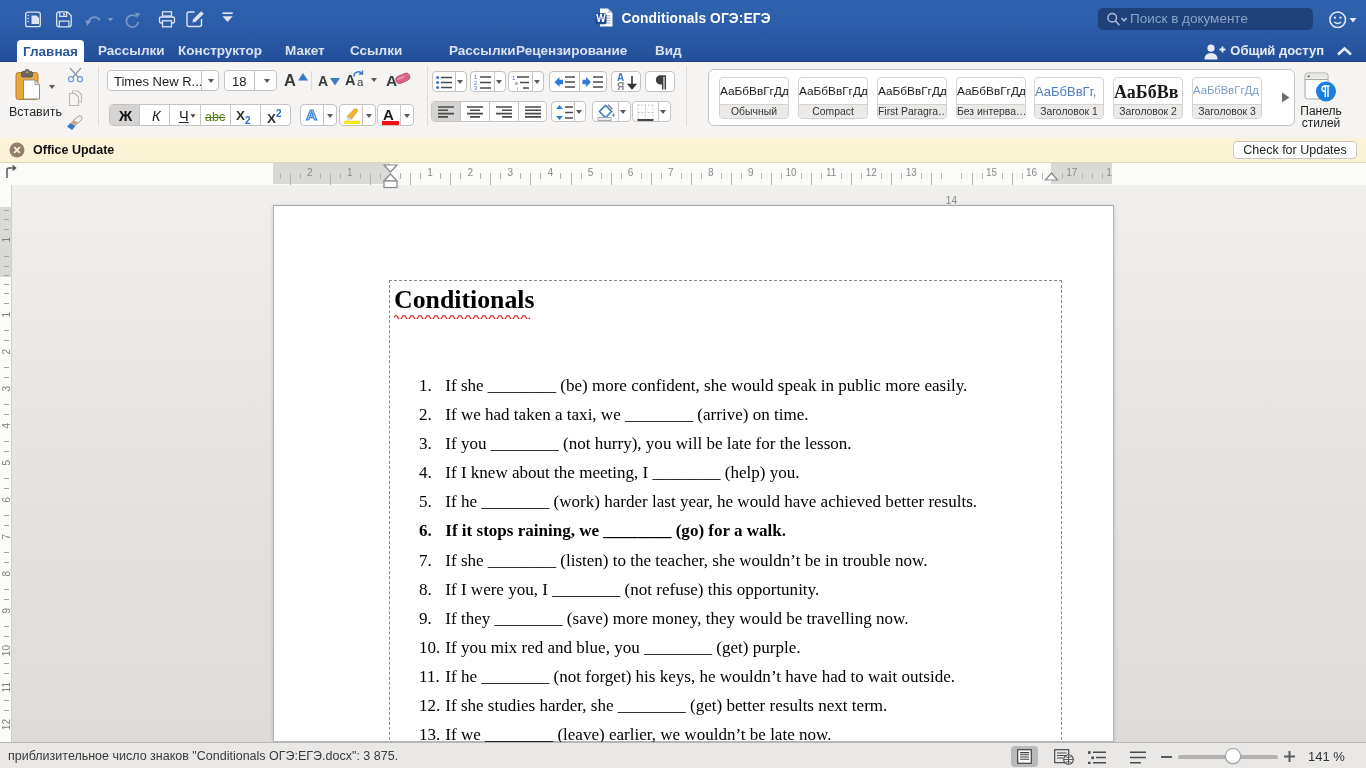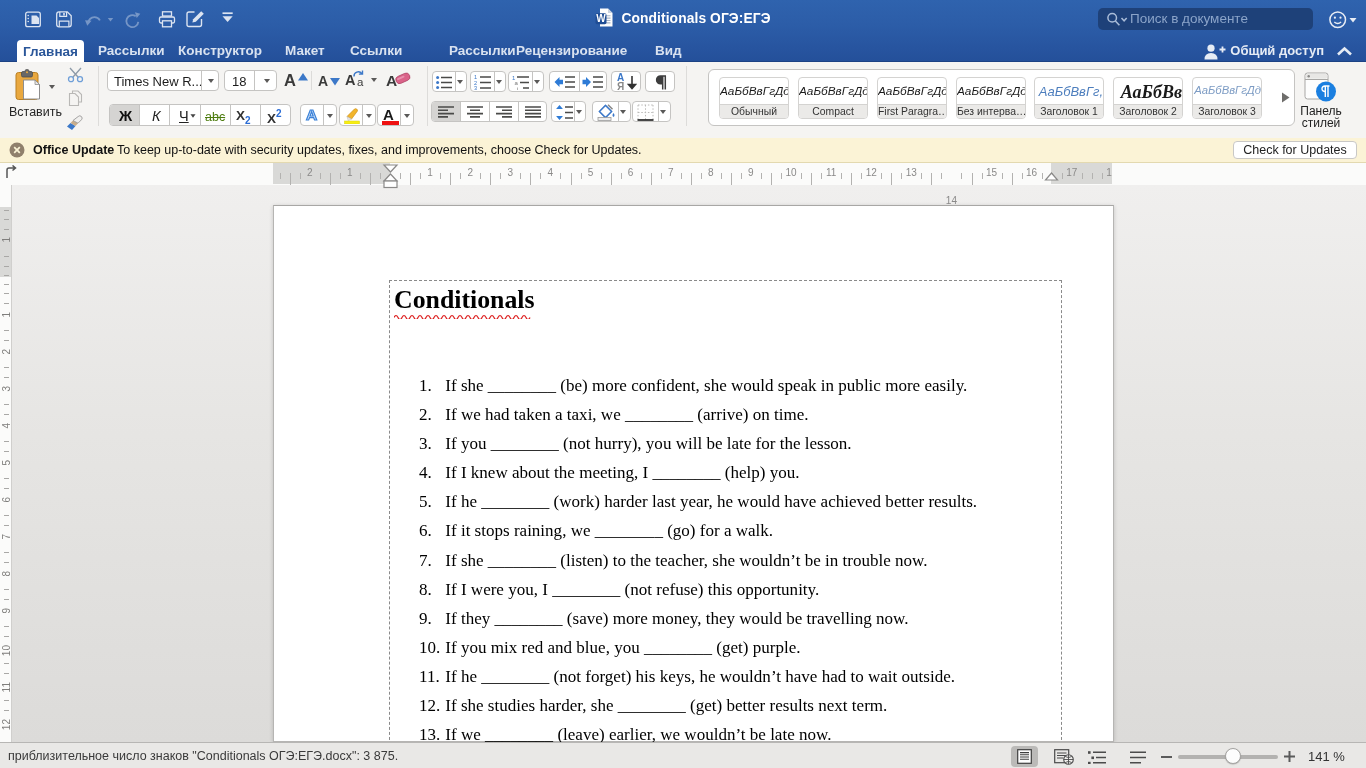--- a/index.html
+++ b/index.html
@@ -31,22 +31,22 @@
   .rbox { position:absolute; background:#fff; border:1px solid #c5c4c2; border-radius:4px; }
   .seg  { position:absolute; border-right:1px solid #c5c4c2; top:0; bottom:0; }
   .pressed { background:#d5d4d2; }
   .darr { position:absolute; width:0; height:0; border-left:3.5px solid transparent;
     border-right:3.5px solid transparent; border-top:4.5px solid #5a5958; }
   .rlbl { position:absolute; font-size:12.5px; color:#262626; }
   .fbig { position:absolute; top:1px; font-size:15px; font-weight:bold; color:#222; }
   .icl { stroke:#4a4a48; stroke-width:1.6; }
   .scell { position:absolute; top:15px; width:70px; height:42px; background:#fff;
     border:1px solid #d4d3d1; border-radius:4px; overflow:hidden; }
-  .samp { position:absolute; left:0; top:6px; width:100%; text-align:right;
-    color:#1a1a1a; white-space:nowrap;font-style:italic; }
+  .samp { position:absolute; left:0; top:6px; width:100%; text-align:left;
+    color:#1a1a1a; white-space:nowrap; }
   .slbl { position:absolute; left:0; bottom:0; width:100%; height:14px;
     background:#ebeae8; border-top:1px solid #d4d3d1; font-size:10.4px; color:#333;
     text-align:center; line-height:13px; white-space:nowrap; }
 
   
   #ybar { left:0; top:138px; width:1366px; height:25px; background:#fbf3d6;
     border-bottom:1px solid #e3d9b0; font-size:12.5px; color:#111; line-height:24px; }
   #ybtn { position:absolute; right:9px; top:3px; width:124px; height:18px; background:#fff;
     border:1px solid #c9c8c6; border-radius:4px; font-size:12.5px; color:#222;
     text-align:center; line-height:17px; }
@@ -433,21 +433,20 @@
   </svg>
   <div style="position:absolute;left:1296px;top:44px;width:50px;text-align:center;font-size:12px;color:#222;line-height:11.5px;">Панель<br>стилей</div>
 </div>
 
 <div class="abs" id="ybar">
   <svg class="abs" style="left:9px;top:4px;" width="16" height="16" viewBox="0 0 16 16">
       <circle cx="8" cy="8" r="7.5" fill="#90806c"></circle>
       <path d="M5.2 5.2 L10.8 10.8 M10.8 5.2 L5.2 10.8" stroke="#fbf3d6" stroke-width="1.7"></path>
     </svg>
   <b style="position:absolute;left:33px;">Office Update</b>
-  <span style="position:absolute;left:117px;">To keep up-to-date with security updates, fixes, and improvements, choose Check for Updates.</span>
   <div id="ybtn">Check for Updates</div>
 </div>
 
 <div class="abs" id="ruler">
   <div class="rgray" style="left:273px;width:117px;"></div>
   <div class="rgray" style="left:1051px;width:63px;"></div>
   <div class="tick" style="left:279.7px;"></div>
   <div class="tick" style="left:289.8px;"></div>
   <div class="tick" style="left:299.8px;"></div>
   <div class="rnum" style="left:309.8px;">2</div>
@@ -568,21 +567,21 @@
     <div class="serif abs" style="left:120px;top:79px;font-size:25.8px;font-weight:bold;color:#000;">Conditionals</div>
     <svg class="abs" style="left:120px;top:107px;" width="140" height="6" viewBox="0 0 140 6">
       <path d="M0 4.5 q2-4 4 0 t4 0 t4 0 t4 0 t4 0 t4 0 t4 0 t4 0 t4 0 t4 0 t4 0 t4 0 t4 0 t4 0 t4 0 t4 0 t4 0 t4 0 t4 0 t4 0 t4 0 t4 0 t4 0 t4 0 t4 0 t4 0 t4 0 t4 0 t4 0 t4 0 t4 0 t4 0 t4 0 t4 0" fill="none" stroke="#d22" stroke-width="1.2"></path>
     </svg>
     <div id="list" class="serif">
         <div class="li" style="top:169.6px;"><span class="n">1.</span>If she ________ (be) more confident, she would speak in public more easily.</div>
       <div class="li" style="top:198.8px;"><span class="n">2.</span>If we had taken a taxi, we ________ (arrive) on time.</div>
       <div class="li" style="top:227.9px;"><span class="n">3.</span>If you ________ (not hurry), you will be late for the lesson.</div>
       <div class="li" style="top:257.0px;"><span class="n">4.</span>If I knew about the meeting, I ________ (help) you.</div>
       <div class="li" style="top:286.2px;"><span class="n">5.</span>If he ________ (work) harder last year, he would have achieved better results.</div>
-      <div class="li" style="top:315.4px;"><span class="n">6.</span>If it stops raining, we ________ (go) for a walk.</div>
+      <div class="li" style="top:315.4px;font-weight:bold;"><span class="n">6.</span>If it stops raining, we ________ (go) for a walk.</div>
       <div class="li" style="top:344.5px;"><span class="n">7.</span>If she ________ (listen) to the teacher, she wouldn’t be in trouble now.</div>
       <div class="li" style="top:373.6px;"><span class="n">8.</span>If I were you, I ________ (not refuse) this opportunity.</div>
       <div class="li" style="top:402.8px;"><span class="n">9.</span>If they ________ (save) more money, they would be travelling now.</div>
       <div class="li" style="top:431.9px;"><span class="n">10.</span>If you mix red and blue, you ________ (get) purple.</div>
       <div class="li" style="top:461.1px;"><span class="n">11.</span>If he ________ (not forget) his keys, he wouldn’t have had to wait outside.</div>
       <div class="li" style="top:490.2px;"><span class="n">12.</span>If she studies harder, she ________ (get) better results next term.</div>
       <div class="li" style="top:519.4px;"><span class="n">13.</span>If we ________ (leave) earlier, we wouldn’t be late now.</div>
       </div>
   </div>
   <div id="vruler">

